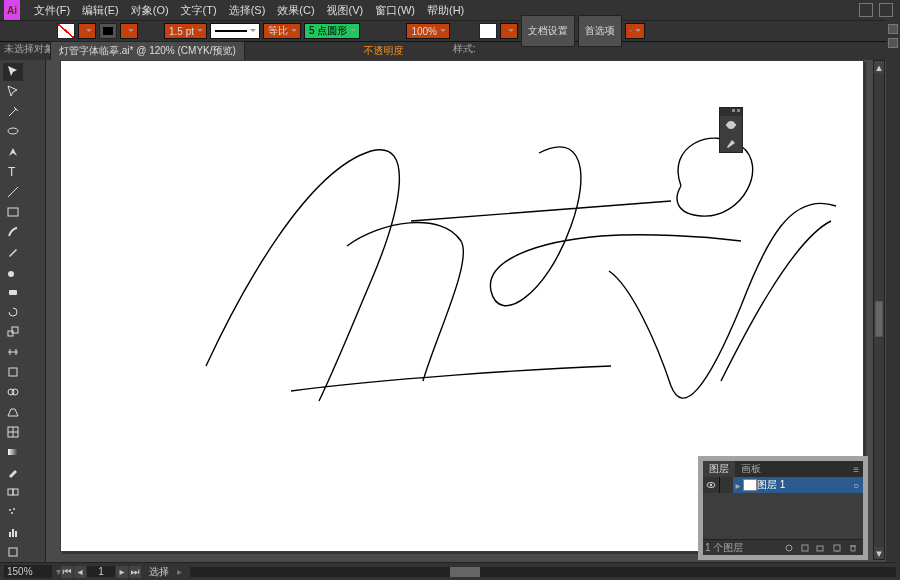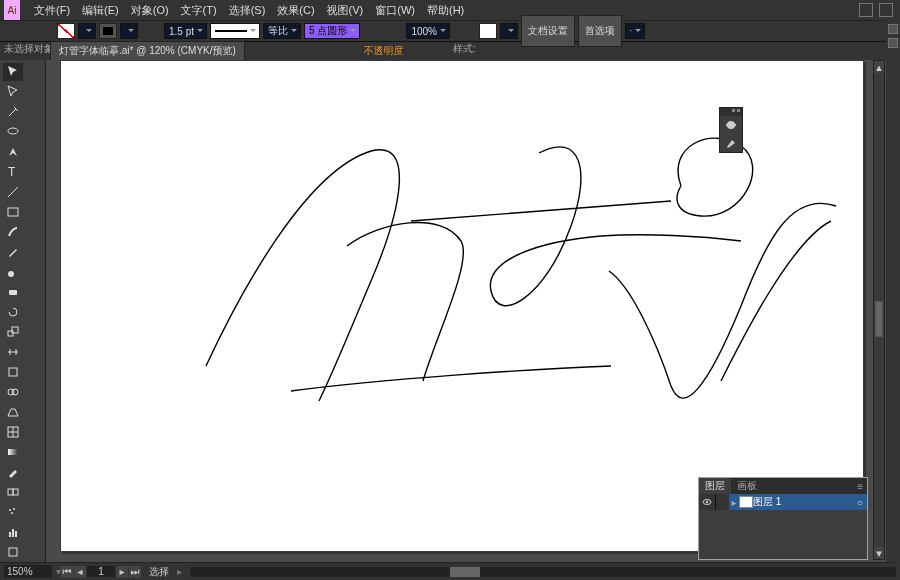--- a/index.html
+++ b/index.html
@@ -10,43 +10,43 @@
     font-size: 11px; color: #ccc;
     overflow: hidden; position: relative;
   }
   .menubar {
     height: 20px; background: #333;
     display: flex; align-items: center;
     padding: 0 4px;
   }
   .app-icon {
     width: 16px; height: 20px;
-    background: #f0abfc;
-    color: #5a3200; font-weight: normal;
+    background: #d946ef;
+    color: #5a3200; font-weight: bold;
     display: flex; align-items: center; justify-content: center;
     font-size: 10px; margin-right: 8px;
   }
   .menubar .mi { padding: 2px 6px; color: #ddd; cursor: default; }
   .menubar .sep { flex: 1; }
   .mb-icon { width:14px; height:14px; border:1px solid #777; margin:0 3px; }
 
   .controlbar {
     height: 22px; background: #333;
     border-top: 1px solid #222; border-bottom: 1px solid #111;
     display: flex; align-items: center; padding: 0 4px; gap: 3px;
   }
   .cb-lbl { color:#aaa; font-size:10px;margin-top:36px; }
   .cb-lbl-o { color:#f7941d; font-size:10px;margin-top:40px; }
   .sw { width:18px; height:16px; border:1px solid #222; }
   .fill-sw { background:#fff; position:relative; }
   .fill-sw:after { content:""; position:absolute; left:0; top:0; right:0; bottom:0;
     background:linear-gradient(to top right, transparent 46%, red 46%, red 54%, transparent 54%); }
   .stroke-sw { background:#535353; border:1px solid #222; position:relative; }
   .stroke-sw:after{ content:""; position:absolute; left:3px; top:3px; right:3px; bottom:3px; background:#000;}
-  .dd { height:16px; background:#0f172a; border:1px solid #111;
+  .dd { height:16px; background:#c2410c; border:1px solid #111;
         display:flex; align-items:center; padding:0 12px 0 4px;
         font-size:10px; color:#ddd; position:relative; }
   .dd:after{ content:""; position:absolute; right:3px; top:5px;
         border:3px solid transparent; border-top-color:#999; }
   .btn { height:32px; background:#4f4f4f; border:1px solid #222;
          padding:0 6px; font-size:10px; color:#ddd; display:flex; align-items:center;}
 
   .tabrow {
     height: 18px; background: #333;
     display: flex; align-items: flex-end; padding: 0 50px;
@@ -95,22 +95,22 @@
     position:absolute; left:0; top:60px; width:46px; bottom:0;
     background:#3f3f3f; border-right:1px solid #222;
   }
   .tool-grid{ display:flex; flex-wrap:wrap; padding:2px; }
   .tool{ width:20px; height:18px; margin:1px; display:flex;
          align-items:center; justify-content:center; cursor:default;}
   .tool svg{ width:14px; height:14px; }
   .tool.sel{ background:#2a2a2a; }
 
   .layers{
-    position:absolute; right:32px; bottom:20px; width:170px; height:83px;
-    background:#3d3d3d; border:1px solid #a3a3a3;
+    position:absolute; right:32px; bottom:20px; width:170px; height:104px;
+    background:#3d3d3d; border:5px solid #a3a3a3;
     display:flex; flex-direction:column;
   }
   .layers-tabs{ height:16px; background:#2c2c2c; display:flex; align-items:center; font-size:10px;}
   .layers-tabs .lt{ padding:1px 6px; color:#aaa;}
   .layers-tabs .lt.on{ background:#3d3d3d; color:#ddd;}
   .layers-tabs .gap{ flex:1;}
   .layers-tabs .mnu{ padding:0 4px; color:#999;}
   .layer-row{ height:16px; background:#2a5a8f; display:flex; align-items:center; font-size:10px;}
   .lr-vis{ width:16px; height:16px; background:#333; display:flex; align-items:center; justify-content:center;}
   .lr-lock{ width:14px; height:16px; background:#333; border-left:1px solid #111;}
@@ -163,21 +163,21 @@
   <div class="sw fill-sw"></div>
   <div class="dd" style="width:14px"></div>
   <div class="sw stroke-sw"></div>
   <div class="dd" style="width:14px"></div>
   <span class="cb-lbl-o">描边</span>
   <div class="dd">1.5 pt</div>
   <div class="dd" style="width:50px;background:#fff;color:#333">
     <span style="display:block;width:40px;height:2px;background:#000"></span>
   </div>
   <div class="dd">等比</div>
-  <div class="dd" style="background:#8b5cf6;color:#000">5 点圆形</div>
+  <div class="dd" style="background:#22c55e;color:#000">5 点圆形</div>
   <span class="cb-lbl-o">不透明度</span>
   <div class="dd">100%</div>
   <span class="cb-lbl">样式:</span>
   <div class="sw" style="background:#fff"></div>
   <div class="dd" style="width:14px"></div>
   <div class="btn">文档设置</div>
   <div class="btn">首选项</div>
   <div class="dd" style="width:20px">
     <svg viewBox="0 0 10 10">
         <rect x="1" y="1" width="8" height="8" fill="none" stroke="#aaa"></rect>
@@ -415,20 +415,49 @@
           <circle cx="5" cy="5" r="1.2" fill="#ccc"></circle>
         </svg>
     </div>
     <div class="lr-lock"></div>
     <div class="lr-tri">▸</div>
     <div class="lr-thumb"></div>
     <div class="lr-name">图层 1</div>
     <div class="lr-sel">○</div>
   </div>
   <div class="layers-body"></div>
+  <div class="layers-foot">
+    <span class="fx">1 个图层</span>
+    <span class="fi">
+        <svg viewBox="0 0 10 10">
+          <circle cx="5" cy="5" r="3" fill="none" stroke="#999"></circle>
+        </svg>
+      </span>
+    <span class="fi">
+        <svg viewBox="0 0 10 10">
+          <rect x="2" y="2" width="6" height="6" fill="none" stroke="#999"></rect>
+        </svg>
+      </span>
+    <span class="fi">
+        <svg viewBox="0 0 10 10">
+          <rect x="1" y="3" width="6" height="5" fill="none" stroke="#999"></rect>
+        </svg>
+      </span>
+    <span class="fi">
+        <svg viewBox="0 0 10 10">
+          <rect x="2" y="2" width="6" height="6" fill="none" stroke="#999"></rect>
+          <path d="M4 8l2 1" stroke="#999"></path>
+        </svg>
+      </span>
+    <span class="fi">
+        <svg viewBox="0 0 10 10">
+          <path d="M3 3h4v5h-4zM2 3h6" stroke="#999" fill="none"></path>
+        </svg>
+      </span>
+  </div>
 </div>
 
 <div class="statusbar">
   <div class="sb-zoom">150%</div>
   <span style="color:#777">▾</span>
   <div class="sb-nav">
     <div class="sb-nb">⏮</div>
     <div class="sb-nb">◂</div>
     <div class="sb-pg">1</div>
     <div class="sb-nb">▸</div>

